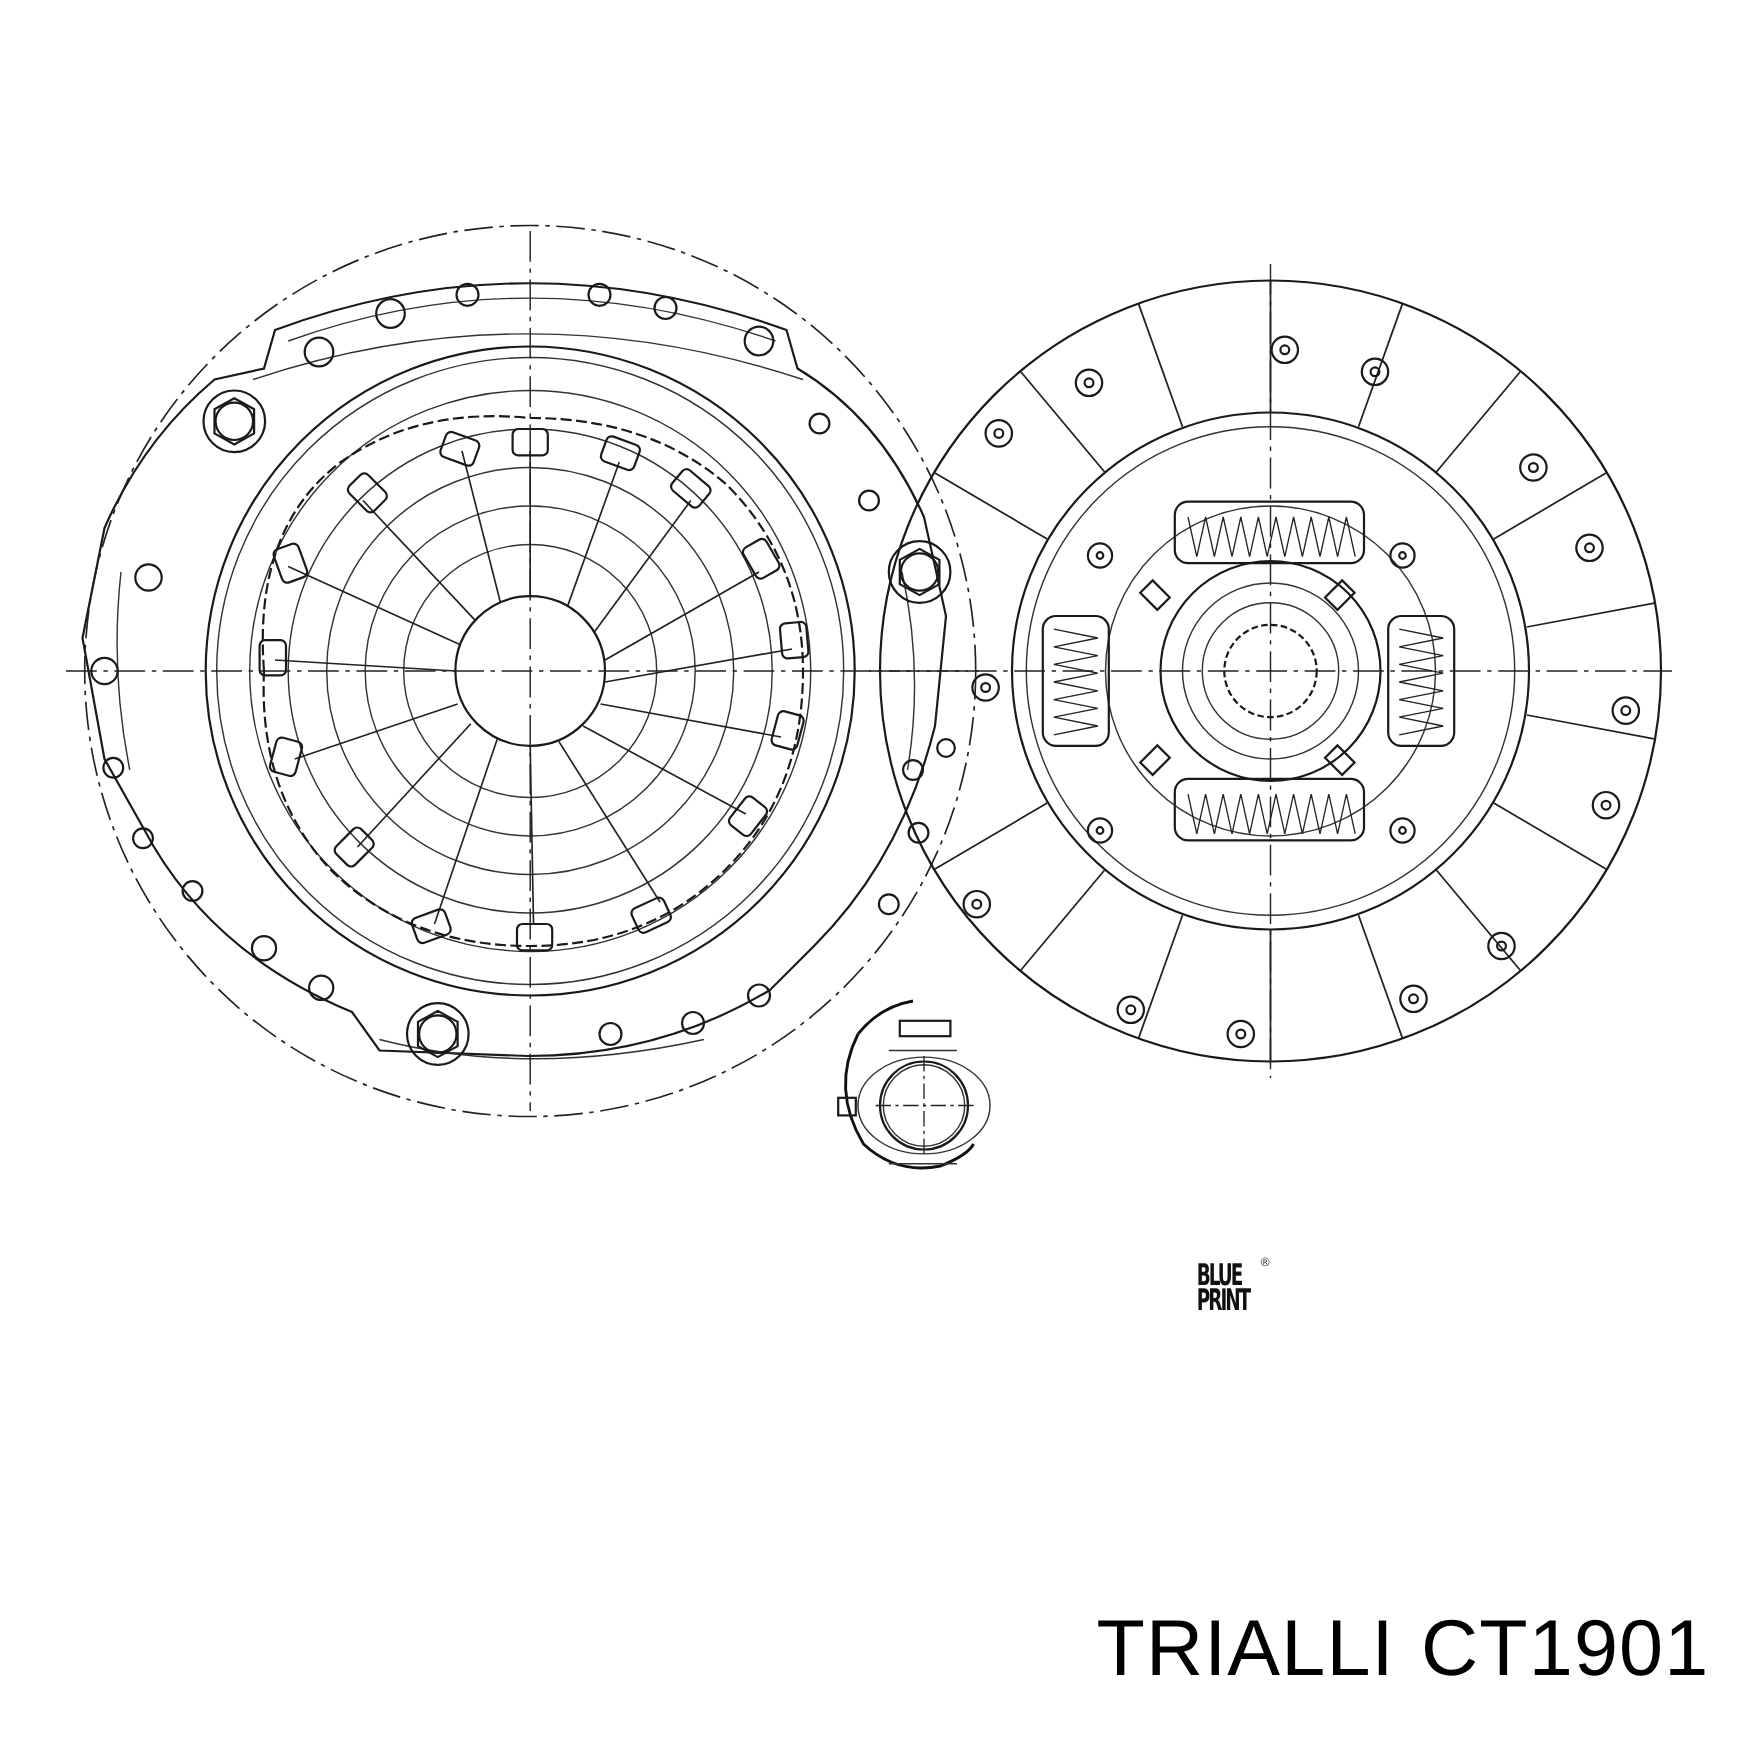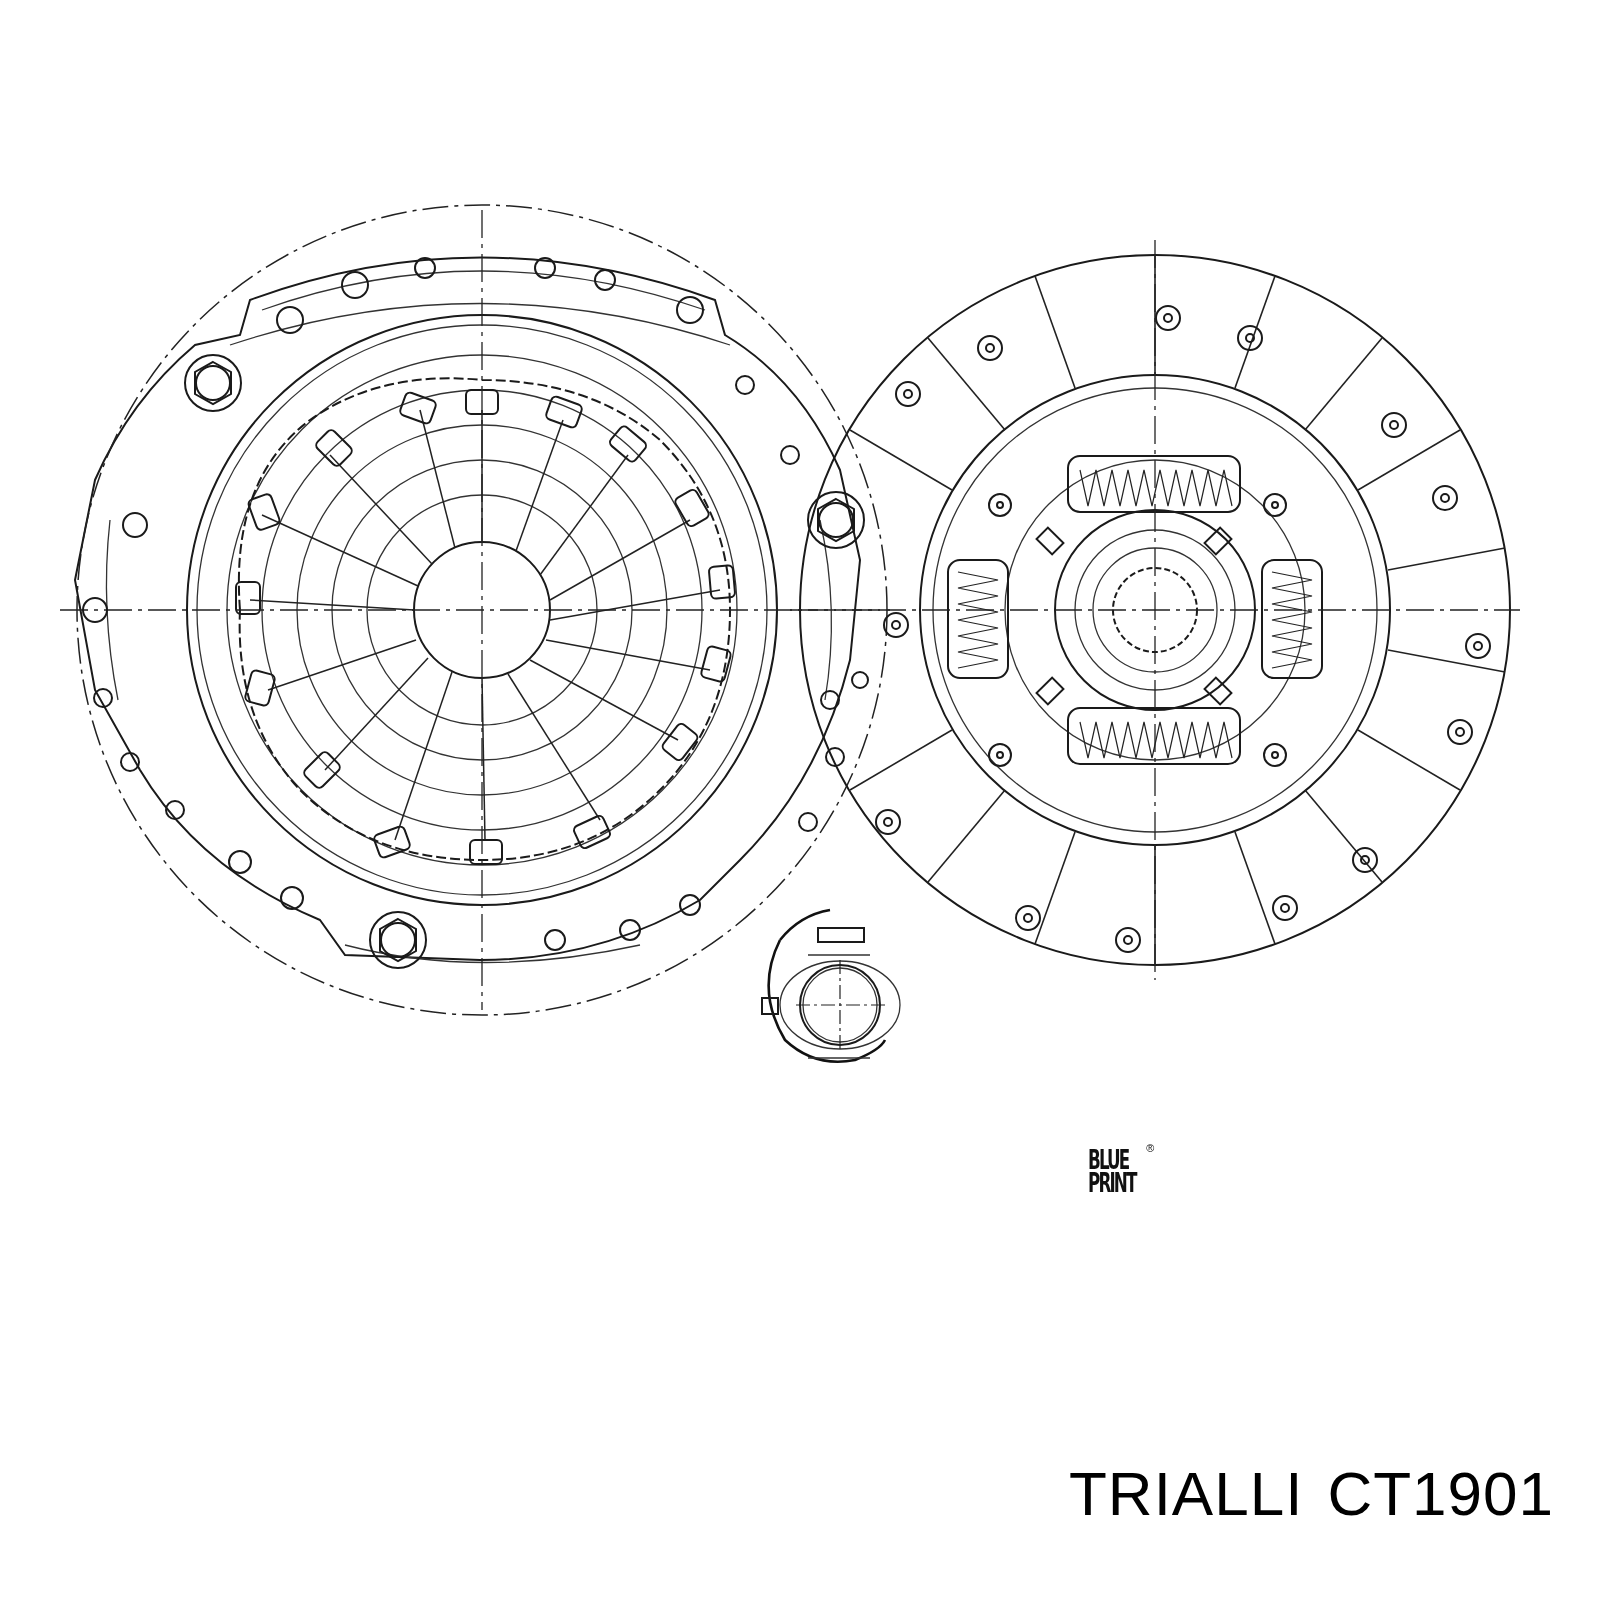--- a/index.html
+++ b/index.html
@@ -7,21 +7,21 @@
     #drawing { position: absolute; left: 0; top: 0; width: 1600px; height: 1600px; }
     .ln { fill: none; stroke: #1a1a1a; stroke-width: 2; }
     .thin { fill: none; stroke: #333; stroke-width: 1.3; }
     .dash { fill: none; stroke: #222; stroke-width: 1.5; stroke-dasharray: 26 6 4 6; }
     .thick { fill: none; stroke: #111; stroke-width: 2.6; }
     .brand-block { position: absolute; left: 1088px; top: 1148px; display: flex; align-items: flex-end; }
     .bp-logo { display: flex; flex-direction: column; line-height: 0.86; margin-right: 8px; position: relative; }
     .bp-logo span { font-family: "DejaVu Sans", sans-serif; font-weight: bold; font-size: 27px; letter-spacing: -3px; transform: scaleX(0.62); transform-origin: left; color: #111; }
     .bp-reg { position: absolute; left: 58px; top: -4px; font-size: 11px; color: #111; }
     .bp-part { font-family: "DejaVu Sans", sans-serif; font-size: 40px; color: #111; letter-spacing: 1px; margin-left: -14px; }
-    .main-label { position: absolute; right: 46px; top: 1458px; font-family: "Liberation Sans", sans-serif; font-size: 62px; color: #000; letter-spacing: 1px; white-space: nowrap; }
+    .main-label { position: absolute; right: 46px; top: 1458px; font-family: "Liberation Sans", sans-serif; font-size: 72px; color: #000; letter-spacing: 1px; white-space: nowrap; }
     .main-label span + span { margin-left: 24px; }
   </style>
 </head>
 <body>
 
 <svg id="drawing" viewBox="0 0 1600 1600" xmlns="http://www.w3.org/2000/svg">
 
   <g>
 
     <path class="ln" d="M250,300 Q480,215 715,300 L725,335 Q800,380 840,470 L860,560 L850,660 Q820,780 740,860 L700,900 Q600,960 480,960 L345,955 L320,920 Q200,870 140,770 L95,690 L75,580 L95,480 Q130,400 195,345 L240,335 Z"></path>

